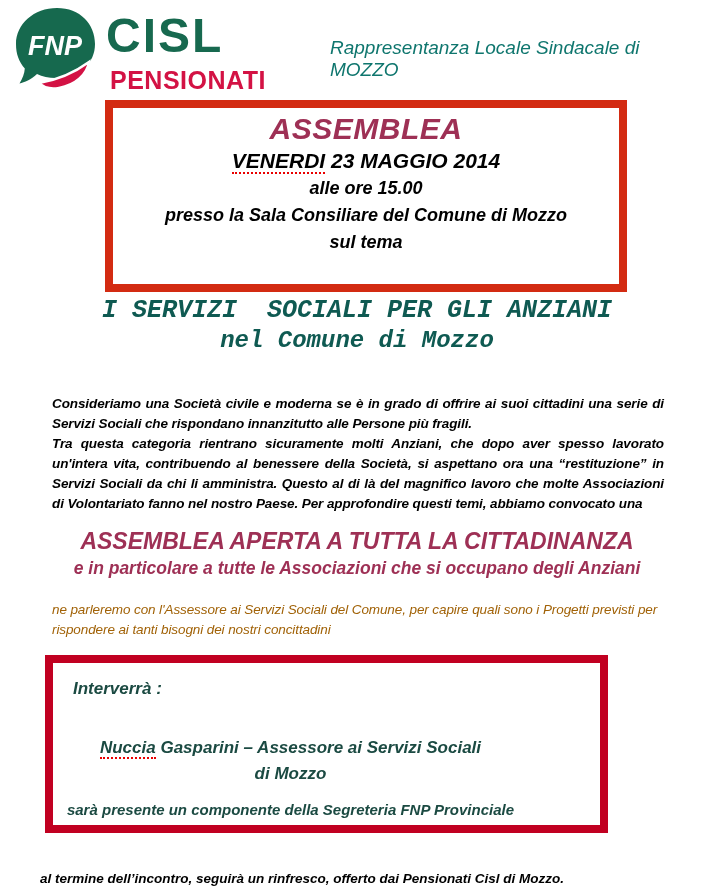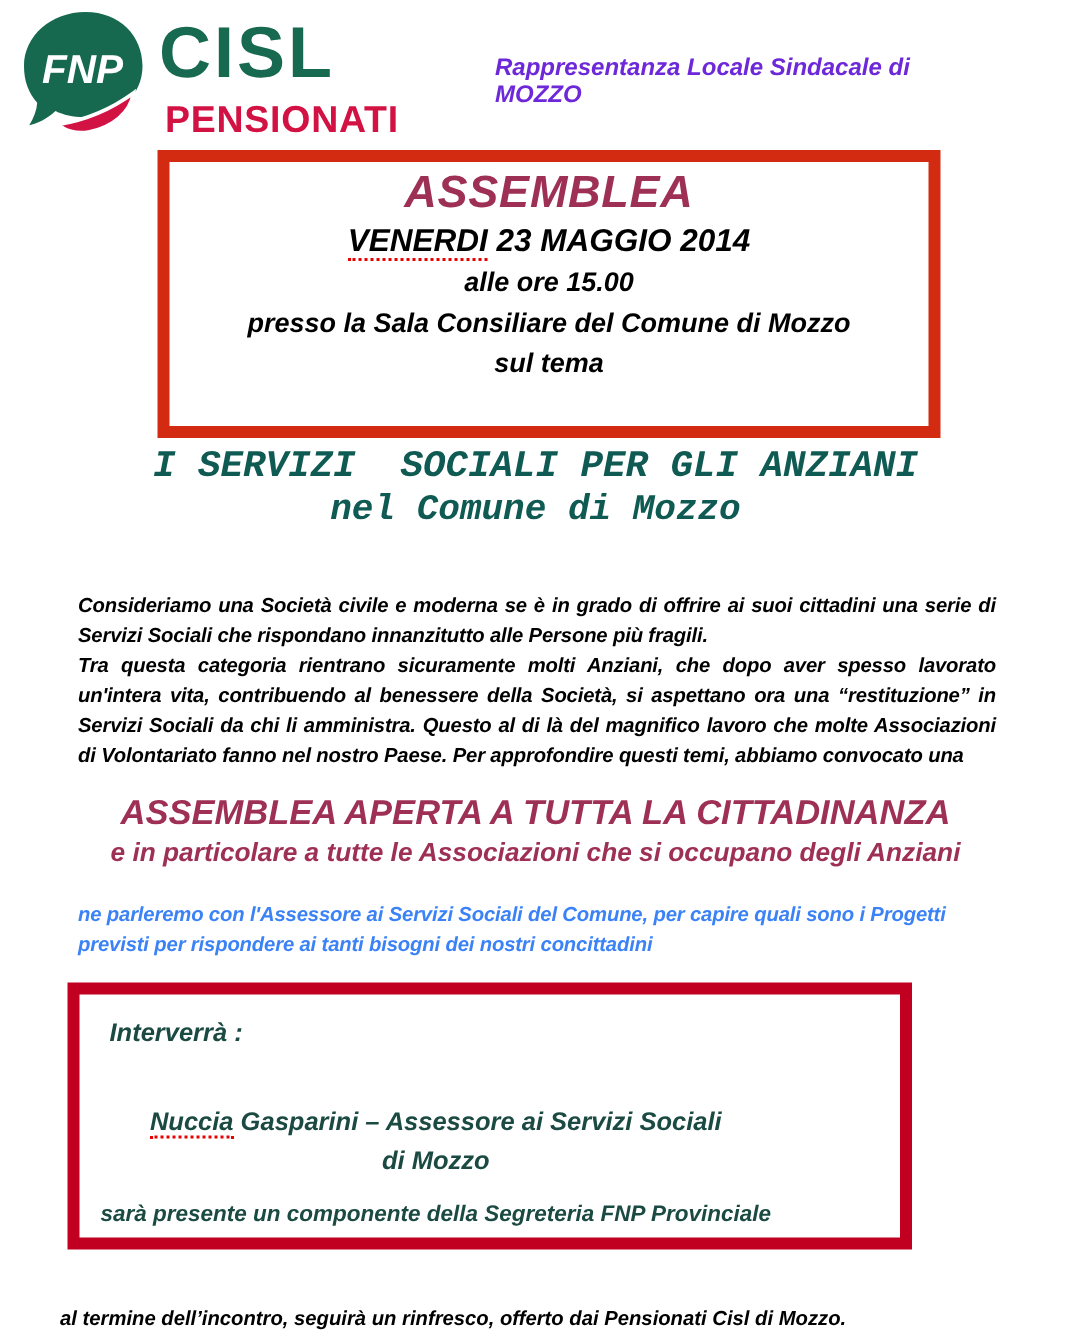--- a/index.html
+++ b/index.html
@@ -16,21 +16,21 @@
   .wordmark-cisl {
     position: absolute; left: 106px; top: 8px;
     font-size: 48px; font-weight: bold; color: #17694f; letter-spacing: 2px;
   }
   .wordmark-pensionati {
     position: absolute; left: 110px; top: 66px;
     font-size: 25px; font-weight: bold; color: #d31244; letter-spacing: 0.5px;
   }
   .rep-title {
     position: absolute; left: 330px; top: 37px; width: 330px;
-    font-size: 16px; font-weight: bold; font-style: italic; color: #6d28d9;
+    font-size: 19px; font-weight: normal; font-style: italic; color: #0f766e;
   }
   
   .box1 {
     position: absolute; left: 105px; top: 100px; width: 522px; height: 192px;
     border: 8px solid #d32b12; background: #fff;
     text-align: center; font-style: italic; font-weight: bold; color: #000;
     padding-top: 3px;
   }
   .box1 .title { font-size: 30px; line-height: 36px; color: #9e3055; letter-spacing: 0.5px; }
   .box1 .ln { font-size: 18px; line-height: 27px; }
@@ -51,22 +51,22 @@
   }
   
   .call {
     position: absolute; left: 0; top: 527px; width: 714px;
     text-align: center; font-weight: bold; font-style: italic; color: #9e3055;
   }
   .call .c1 { font-size: 23px; line-height: 28px; }
   .call .c2 { font-size: 17.5px; line-height: 27px; }
   .details-text {
     position: absolute; left: 52px; top: 600px; width: 612px;
-    font-size: 13.5px; line-height: 20px; font-weight: bold; font-style: italic;
-    color: #3b82f6; text-align: left; letter-spacing: -0.1px;
+    font-size: 13.5px; line-height: 20px; font-weight: normal; font-style: italic;
+    color: #a16207; text-align: left; letter-spacing: -0.1px;
   }
   
   .box2 {
     position: absolute; left: 45px; top: 655px; width: 563px; height: 178px;
     border: 8px solid #c10021; background: #fff;
     font-weight: bold; font-style: italic; color: #1b4a42;
   }
   .box2 .intro { margin-top: 16px; padding-left: 20px; font-size: 17px; }
   .box2 .speaker {
     margin-top: 36px; width: 100%; padding-right: 72px;

